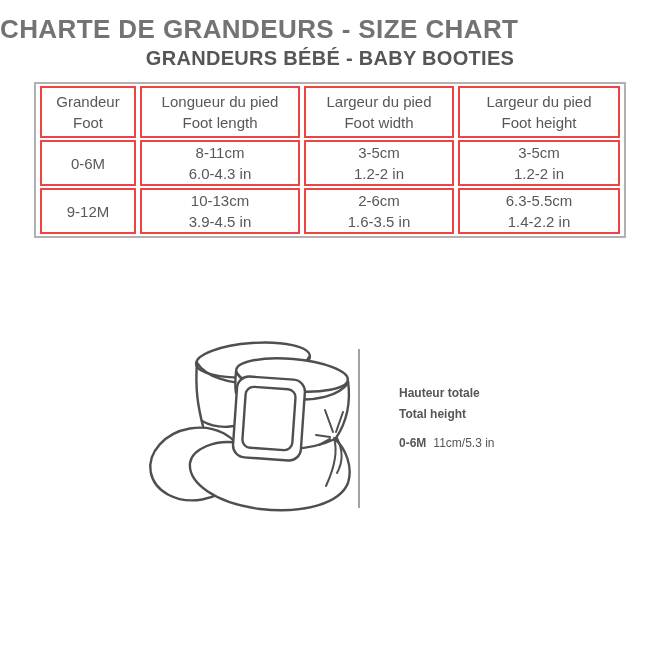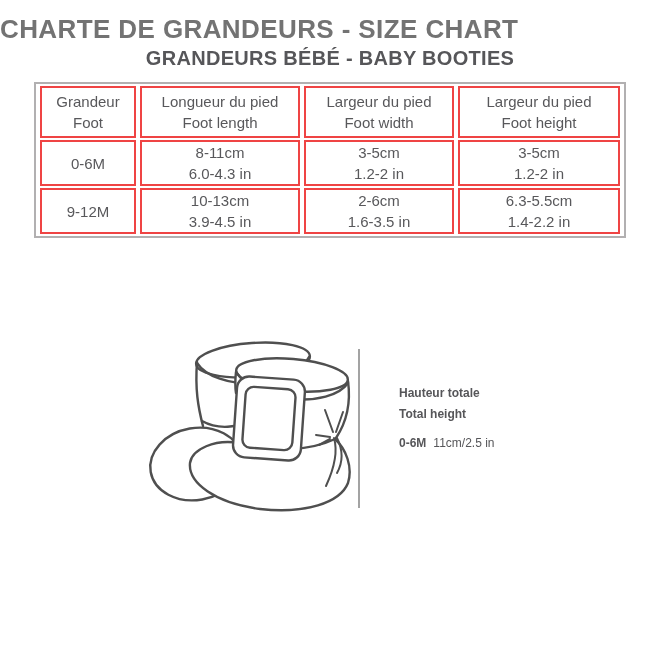--- a/index.html
+++ b/index.html
@@ -168,16 +168,16 @@
   </g>
 </svg>
 
 <div class="measure-line"></div>
 
 <div class="height-note">
   <div class="note-title">Hauteur totale</div>
   <div class="note-title">Total height</div>
   <div class="note-entries">
     <div class="note-entry">
-      <span class="entry-size">0-6M</span><span>11cm/2.5 in</span>
+      <span class="entry-size">0-6M</span><span>11cm/5.3 in</span>
     </div>
   </div>
 </div>
 
 </body></html>

